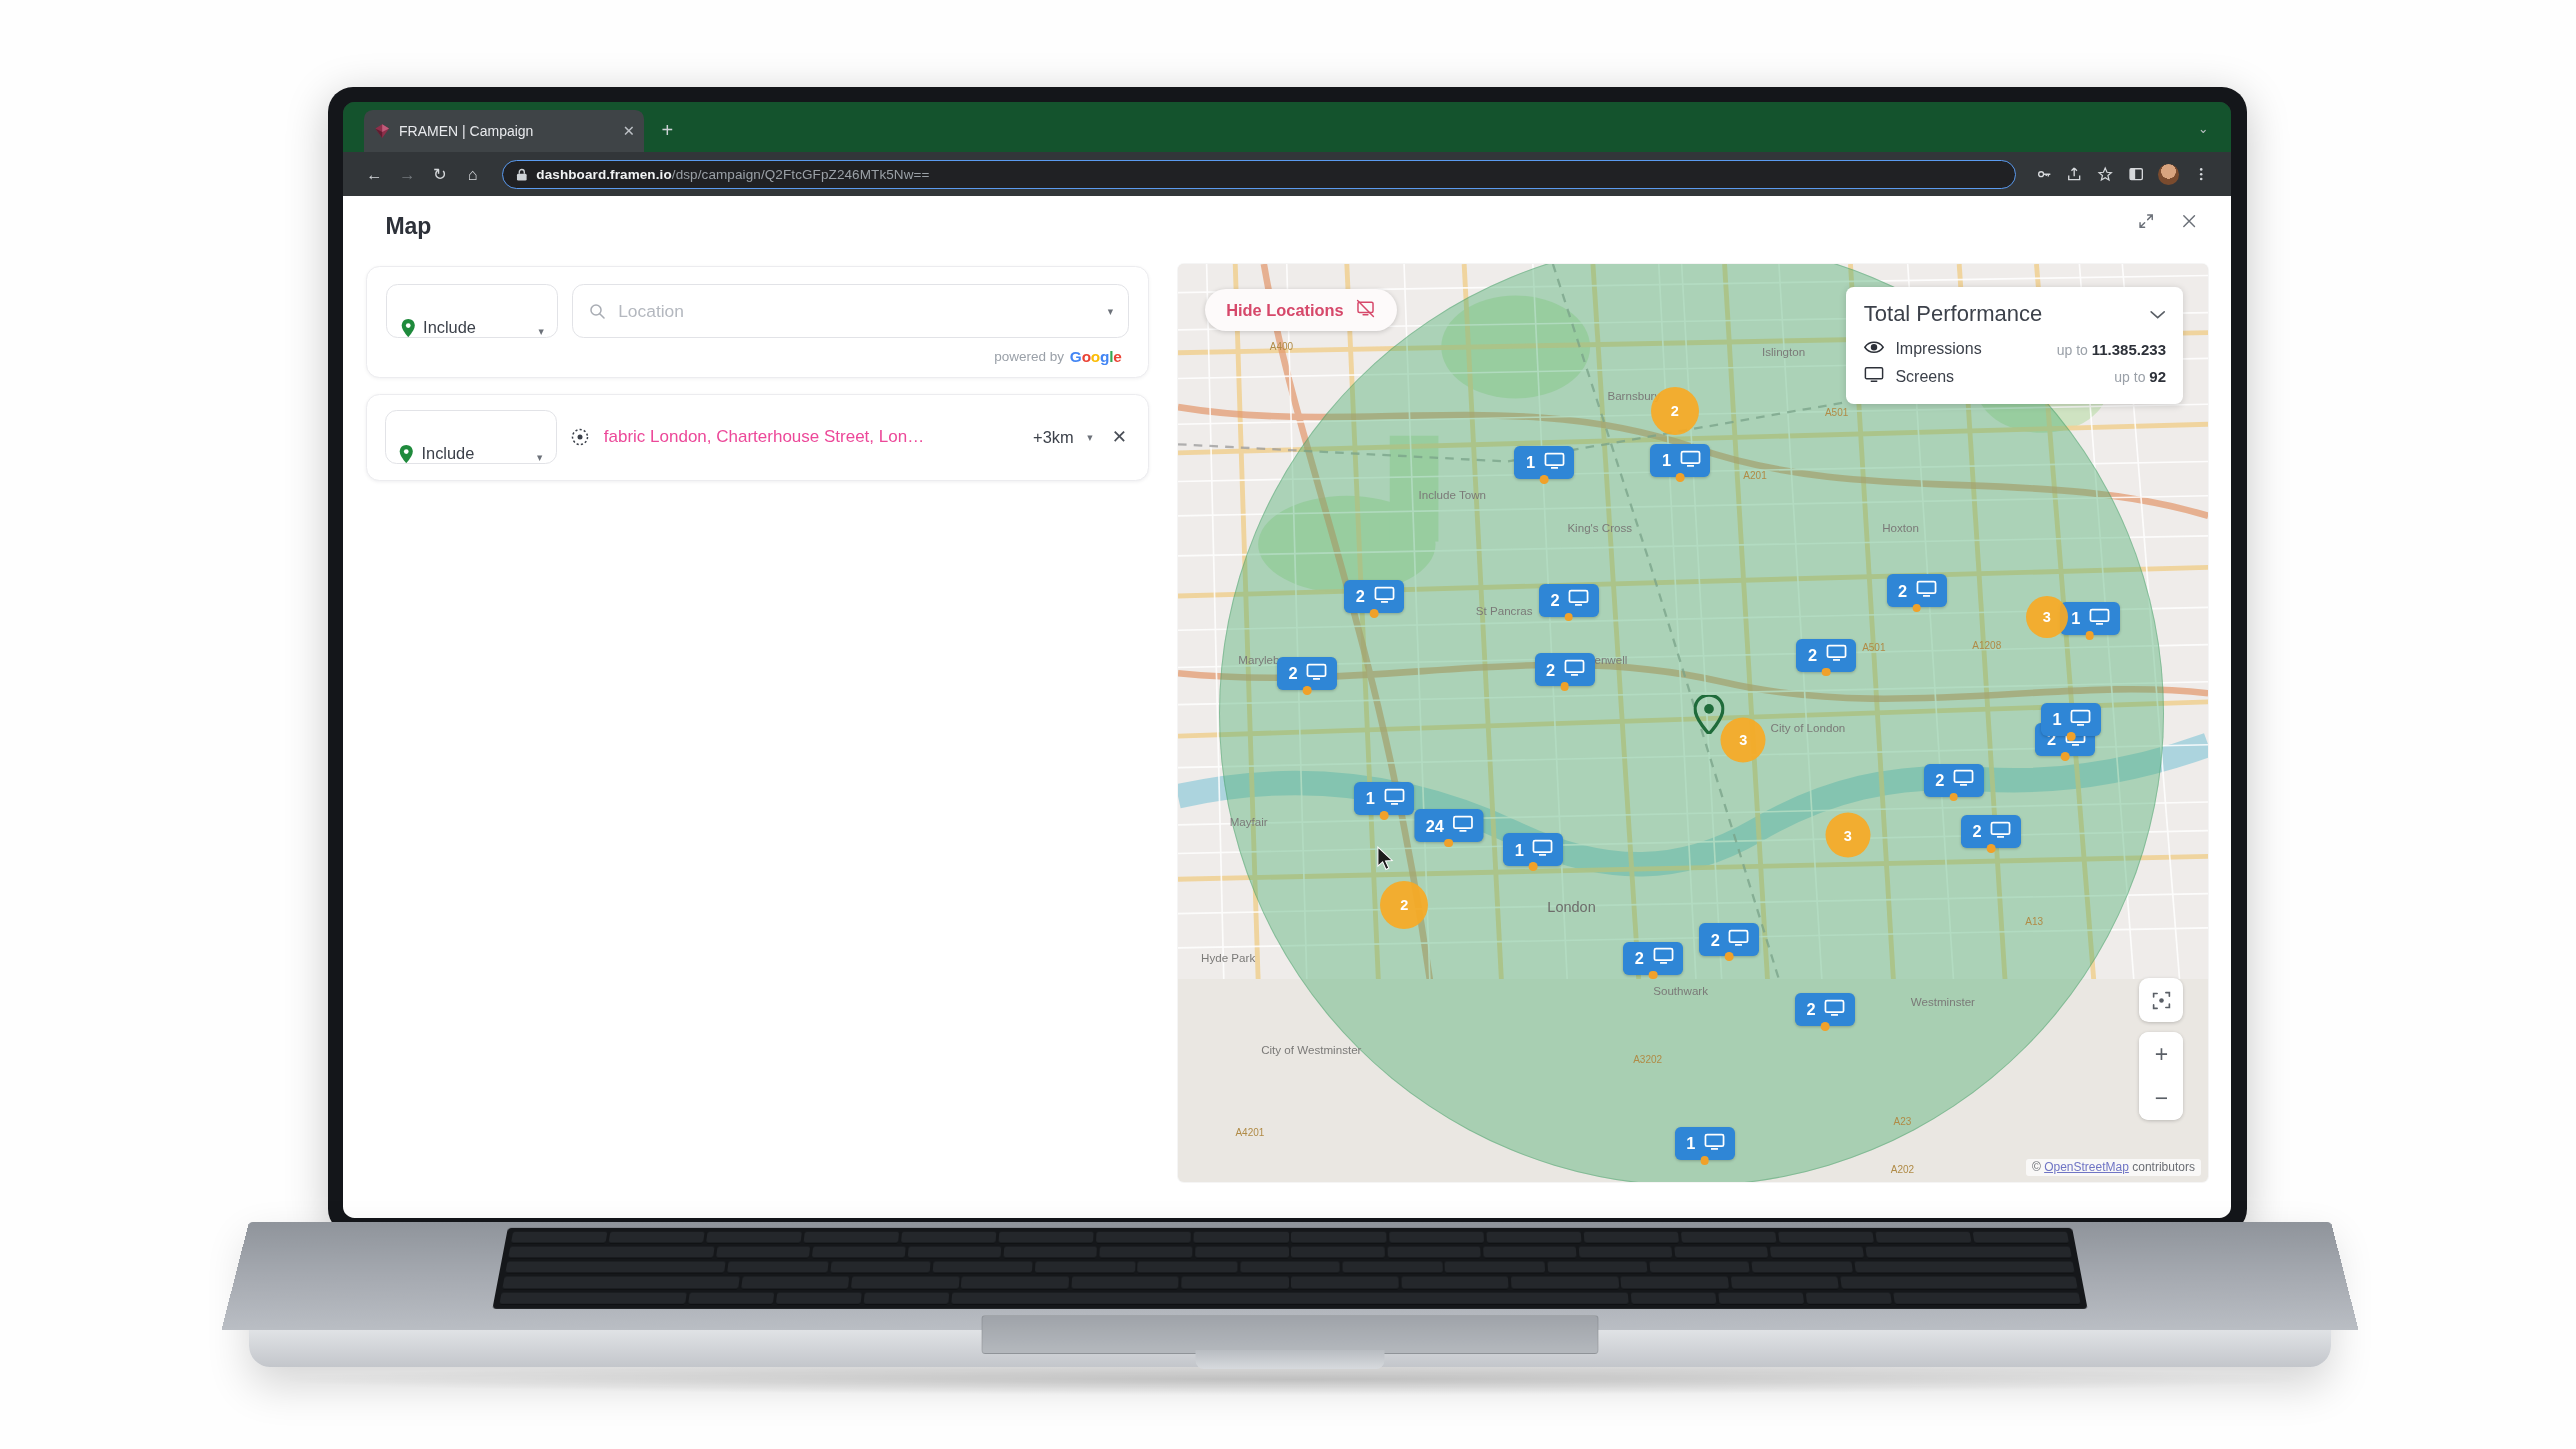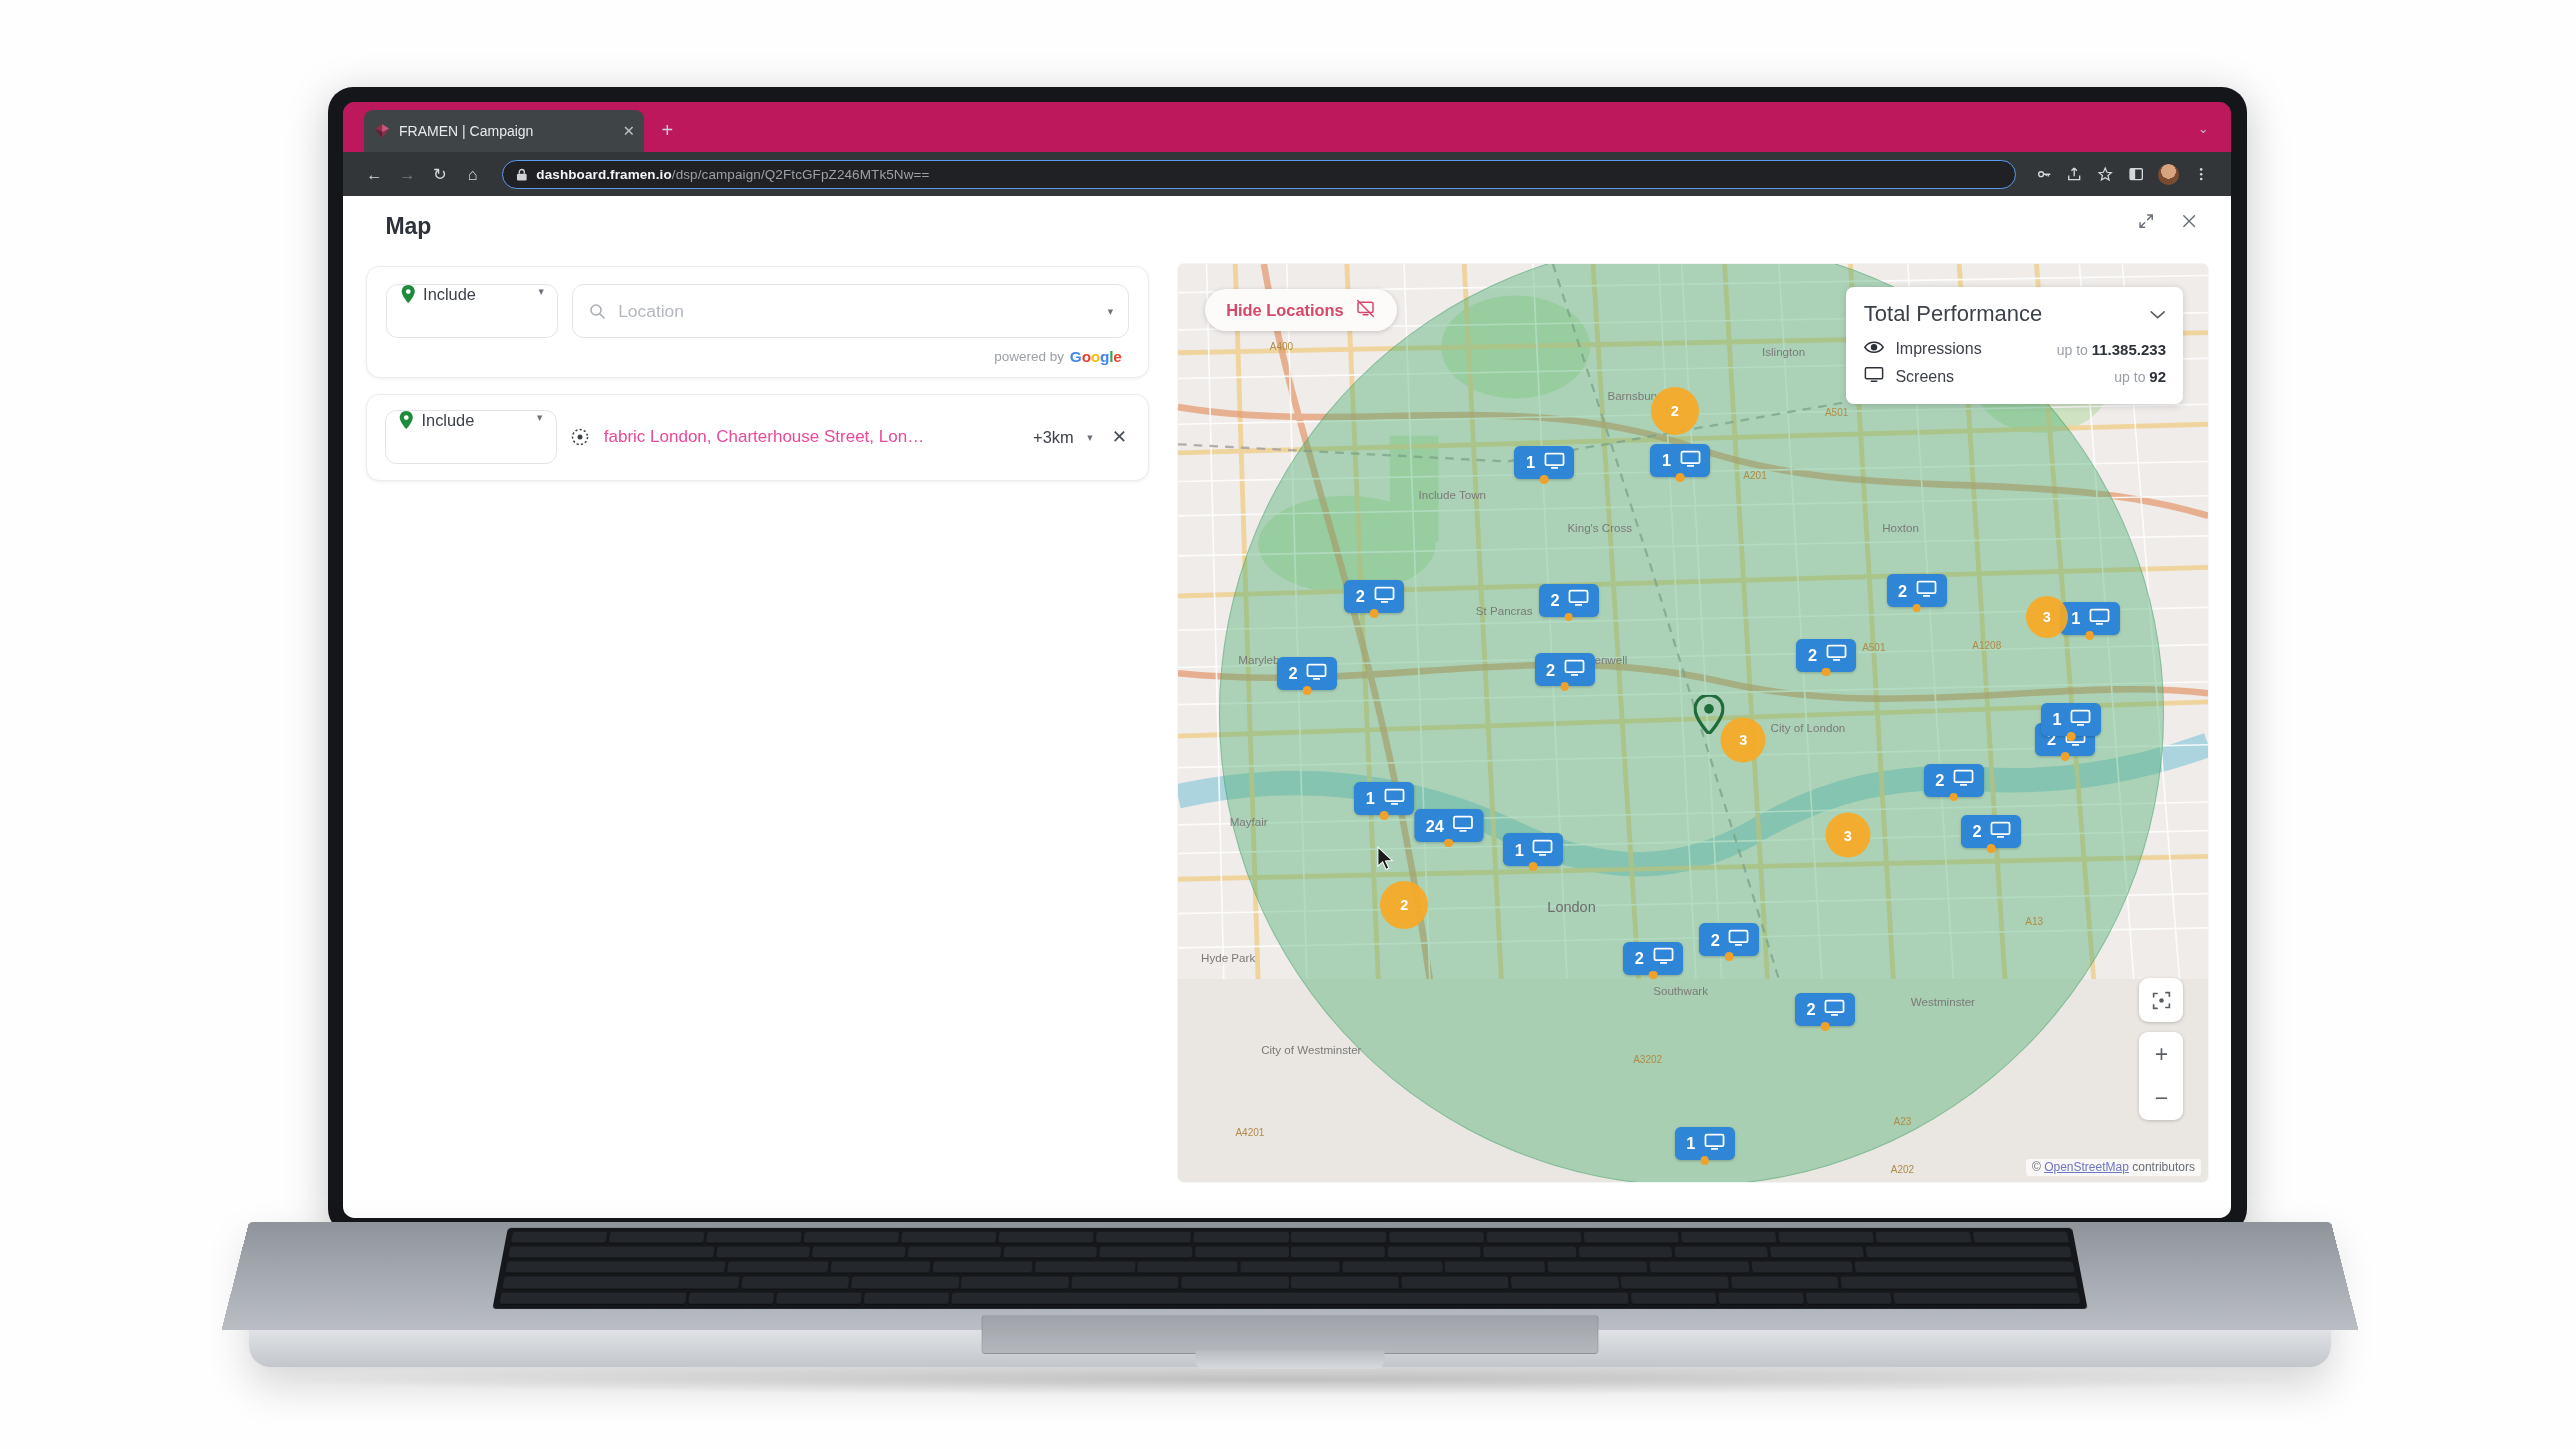--- a/index.html
+++ b/index.html
@@ -71,21 +71,21 @@
     border-radius: 0 0 8.7px 8.7px;
   }
   #laptop-shadow {
     position: absolute; left: 289px; top: 1364px; width: 2005px; height: 31px;
     background: radial-gradient(ellipse at center, rgba(0,0,0,.16), rgba(0,0,0,0) 72%);
   }
 
   
   #browser { position: absolute; inset: 0; background: #323639; }
 
-  #tabstrip { position: relative; height: 50px; background: #be185d; }
+  #tabstrip { position: relative; height: 50px; background: #14532d; }
   #tab {
     position: absolute; left: 21px; top: 7.7px; width: 280px; height: 42px;
     background: #3f4447; border-radius: 8.7px 8.7px 0 0;
     display: flex; align-items: center; padding: 0 9.6px; gap: 8.7px;
   }
   #tab-favicon { width: 16.4px; height: 16.4px; flex: 0 0 auto; }
   #tab-title {
     color: #e8eaed; font-size: 14px; white-space: nowrap;
     overflow: hidden; text-overflow: ellipsis; flex: 1;
   }
@@ -143,21 +143,21 @@
   .filter-card {
     background: #fff; border: 1px solid #ececef; border-radius: 13.5px;
     box-shadow: 0 1px 3.9px rgba(20,20,40,.06);
     padding: 17.4px 19px 9.6px 19px;
   }
   .filter-row { display: flex; align-items: center; gap: 13.5px; }
 
   .include-select {
     height: 54px; min-width: 172px; padding: 0 13.5px;
     border: 1px solid #e2e3e7; border-radius: 11.6px; background: #fff;
-    display: flex; align-items: flex-start; gap: 7.7px;
+    display: flex; align-items: flex-end; gap: 7.7px;
     font-size: 16.4px; color: #3c414a; cursor: pointer;
   }
   .pin-green { flex: 0 0 auto; }
   .caret { margin-left: auto; color: #6c7179; font-size: 10.6px; }
 
   .search-box {
     flex: 1; height: 54px; border: 1px solid #e2e3e7; border-radius: 11.6px; background: #fff;
     display: flex; align-items: center; gap: 11.6px; padding: 0 15.4px; min-width: 0;
   }
   .search-input {

